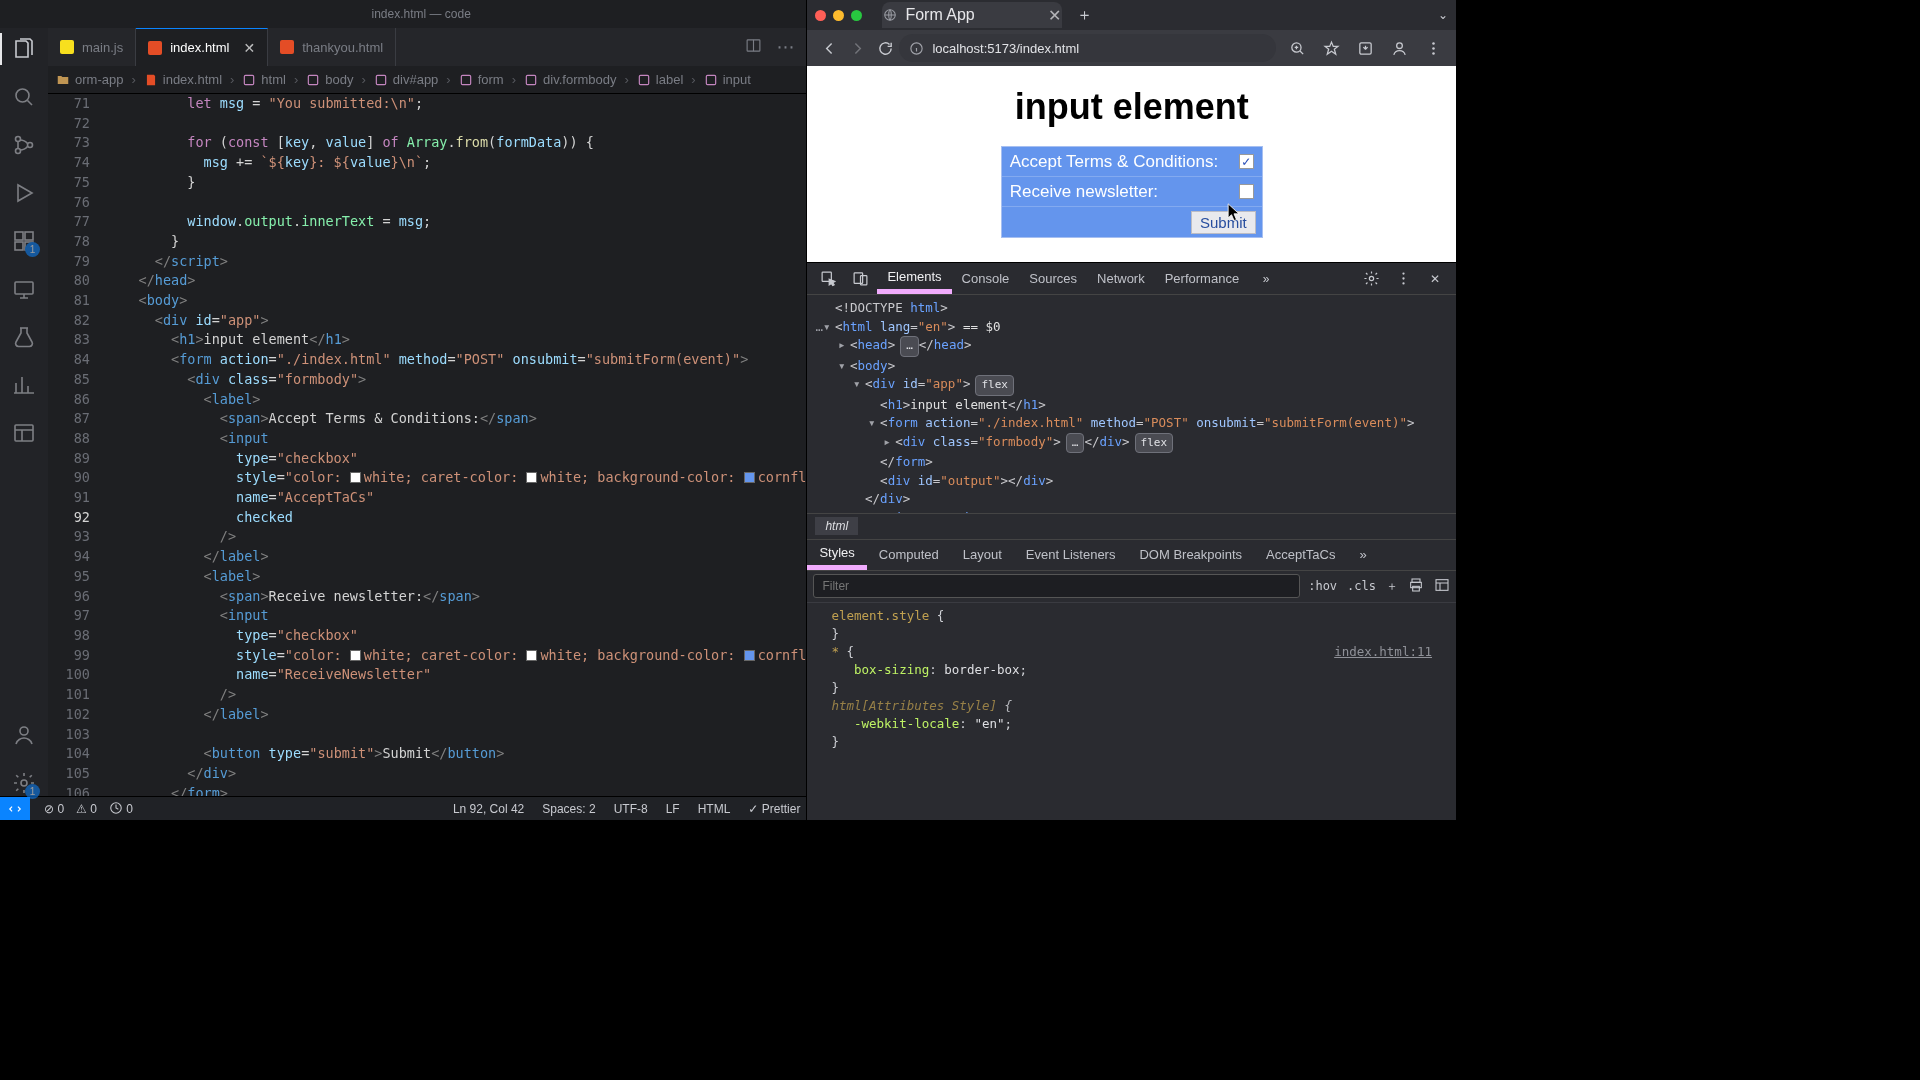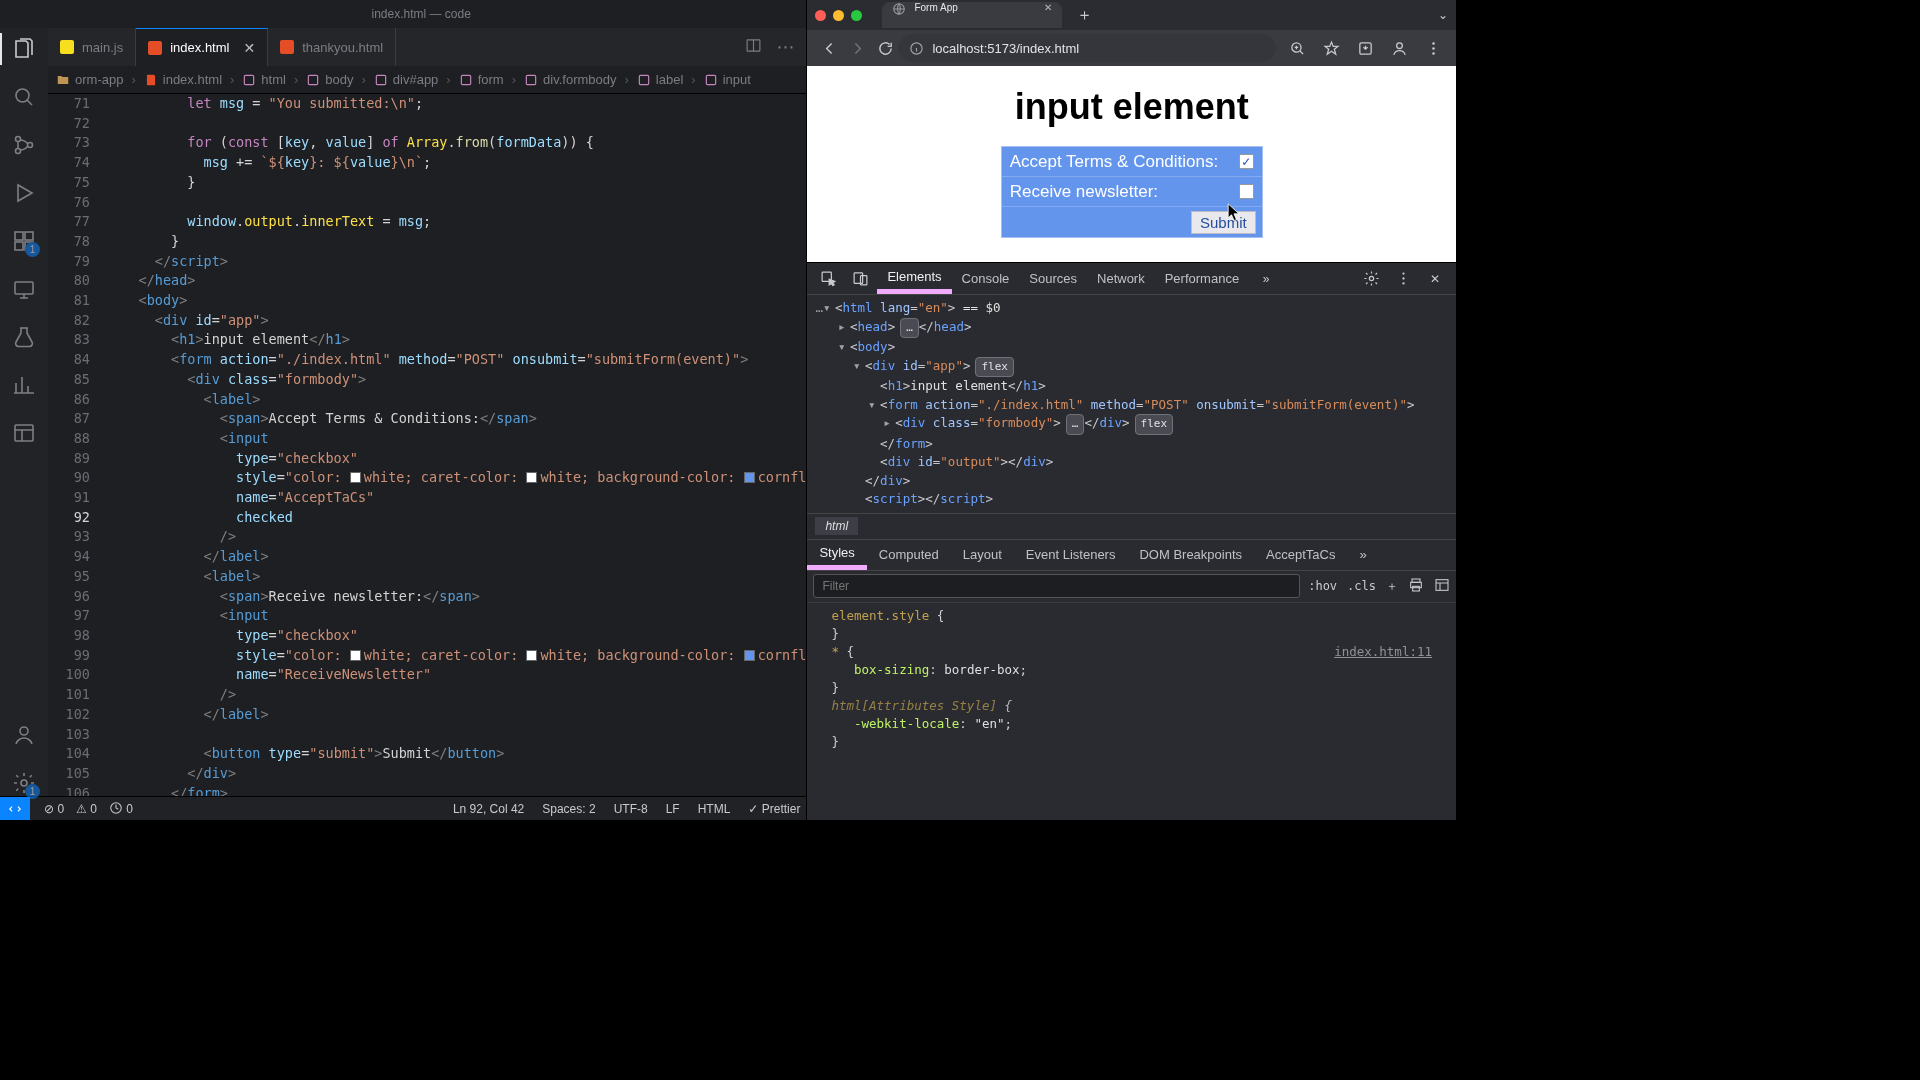--- a/index.html
+++ b/index.html
@@ -65,35 +65,35 @@
 .gut{flex:0 0 58px;text-align:right;padding-right:16px;color:var(--vs-ln);user-select:none;}
 .gut.cur{color:#d4d4d4;}
 .src{white-space:pre;color:var(--tok-pun);}
 .src .t{color:var(--tok-elem);}       
 .src .b{color:#808080;}                
 .src .a{color:var(--tok-attr);}        
 .src .s{color:var(--tok-str);}         
 .src .k{color:var(--tok-kw);}          
 .src .f{color:var(--tok-fn);}          
 .src .v{color:#9cdcfe;}                
-.src .p{color:#fde047;}                
+.src .p{color:#86efac;}                
 .src .sw{display:inline-block;width:11px;height:11px;border:1px solid #666;vertical-align:-1px;margin-right:3px;}
 .statusbar{height:24px;background:var(--status-bg);border-top:1px solid #000;display:flex;align-items:center;font-size:12px;color:#c8cad0;padding:0 6px;gap:14px;}
 .statusbar .left{display:flex;align-items:center;gap:12px;}
 .statusbar .right{margin-left:auto;display:flex;align-items:center;gap:18px;}
 .stat-remote{background:#0a84ff;color:#fff;height:24px;display:flex;align-items:center;padding:0 8px;margin-left:-6px;}
 .stat-ico{width:14px;height:14px;}
 
 
 .browser{flex:1;height:100%;background:var(--chrome-bg);display:flex;flex-direction:column;}
 .chrome-top{height:30px;display:flex;align-items:center;padding:0 8px;gap:8px;}
 .win-dots{display:flex;gap:7px;margin-right:12px;}
 .win-dots span{width:11px;height:11px;border-radius:50%;}
 .dot-r{background:#ff5f57;} .dot-y{background:#febc2e;} .dot-g{background:#28c840;}
-.btab{height:26px;background:var(--chrome-tab);border-radius:8px 8px 0 0;display:flex;align-items:flex-start;padding:0 10px;gap:8px;font-size:10px;color:#e7e7ea;min-width:180px;}
+.btab{height:26px;background:var(--chrome-tab);border-radius:8px 8px 0 0;display:flex;align-items:center;padding:0 1px;gap:8px;font-size:16px;color:#e7e7ea;min-width:180px;}
 .btab .bx{margin-left:auto;opacity:.7;}
 .newtab{color:#c8cad0;font-size:16px;padding:0 6px;}
 .btop-spacer{flex:1;}
 .browser-chevron{color:#c8cad0;}
 
 .toolbar{height:36px;background:var(--chrome-tab);display:flex;align-items:center;padding:0 8px;gap:0;}
 .nav-ico{width:28px;height:28px;display:flex;align-items:center;justify-content:center;color:#c8cad0;border-radius:50%;}
 .nav-ico svg{width:17px;height:17px;}
 .nav-ico.disabled{opacity:.4;}
 .urlbar{flex:1;height:28px;background:var(--chrome-url);border-radius:14px;display:flex;align-items:center;padding:0 10px;gap:8px;font-size:13px;color:#e1e2e6;}
@@ -618,20 +618,21 @@
             <svg viewBox="0 0 24 24" fill="currentColor">
               <circle cx="12" cy="5" r="1.6"></circle>
               <circle cx="12" cy="12" r="1.6"></circle>
               <circle cx="12" cy="19" r="1.6"></circle>
             </svg>
           </div>
         <div class="dt-ico">✕</div>
       </div>
 
       <div class="dt-elements" id="dt-tree">
+          <div class="dt-line"> <span class="dt-tri"> </span><span class="b">&lt;!DOCTYPE </span><span class="tn">html</span><span class="b">&gt;</span></div>
           <div class="dt-line"><span style="color:#9a9ca3">…</span><span class="dt-tri">▾</span><span class="b">&lt;</span><span class="tn">html</span> <span class="an">lang</span>=<span class="av">"en"</span><span class="b">&gt;</span> <span class="tx">== $0</span></div>
           <div class="dt-line">   <span class="dt-tri">▸</span><span class="b">&lt;</span><span class="tn">head</span><span class="b">&gt;</span><span class="dt-pill">…</span><span class="b">&lt;/</span><span class="tn">head</span><span class="b">&gt;</span></div>
           <div class="dt-line">   <span class="dt-tri">▾</span><span class="b">&lt;</span><span class="tn">body</span><span class="b">&gt;</span></div>
           <div class="dt-line">     <span class="dt-tri">▾</span><span class="b">&lt;</span><span class="tn">div</span> <span class="an">id</span>=<span class="av">"app"</span><span class="b">&gt;</span><span class="dt-pill">flex</span></div>
           <div class="dt-line">       <span class="dt-tri"> </span><span class="b">&lt;</span><span class="tn">h1</span><span class="b">&gt;</span><span class="tx">input element</span><span class="b">&lt;/</span><span class="tn">h1</span><span class="b">&gt;</span></div>
           <div class="dt-line">       <span class="dt-tri">▾</span><span class="b">&lt;</span><span class="tn">form</span> <span class="an">action</span>=<span class="av">"./index.html"</span> <span class="an">method</span>=<span class="av">"POST"</span> <span class="an">onsubmit</span>=<span class="av">"submitForm(event)"</span><span class="b">&gt;</span></div>
           <div class="dt-line">         <span class="dt-tri">▸</span><span class="b">&lt;</span><span class="tn">div</span> <span class="an">class</span>=<span class="av">"formbody"</span><span class="b">&gt;</span><span class="dt-pill">…</span><span class="b">&lt;/</span><span class="tn">div</span><span class="b">&gt;</span><span class="dt-pill">flex</span></div>
           <div class="dt-line">       <span class="dt-tri"> </span><span class="b">&lt;/</span><span class="tn">form</span><span class="b">&gt;</span></div>
           <div class="dt-line">       <span class="dt-tri"> </span><span class="b">&lt;</span><span class="tn">div</span> <span class="an">id</span>=<span class="av">"output"</span><span class="b">&gt;&lt;/</span><span class="tn">div</span><span class="b">&gt;</span></div>
           <div class="dt-line">     <span class="dt-tri"> </span><span class="b">&lt;/</span><span class="tn">div</span><span class="b">&gt;</span></div>

